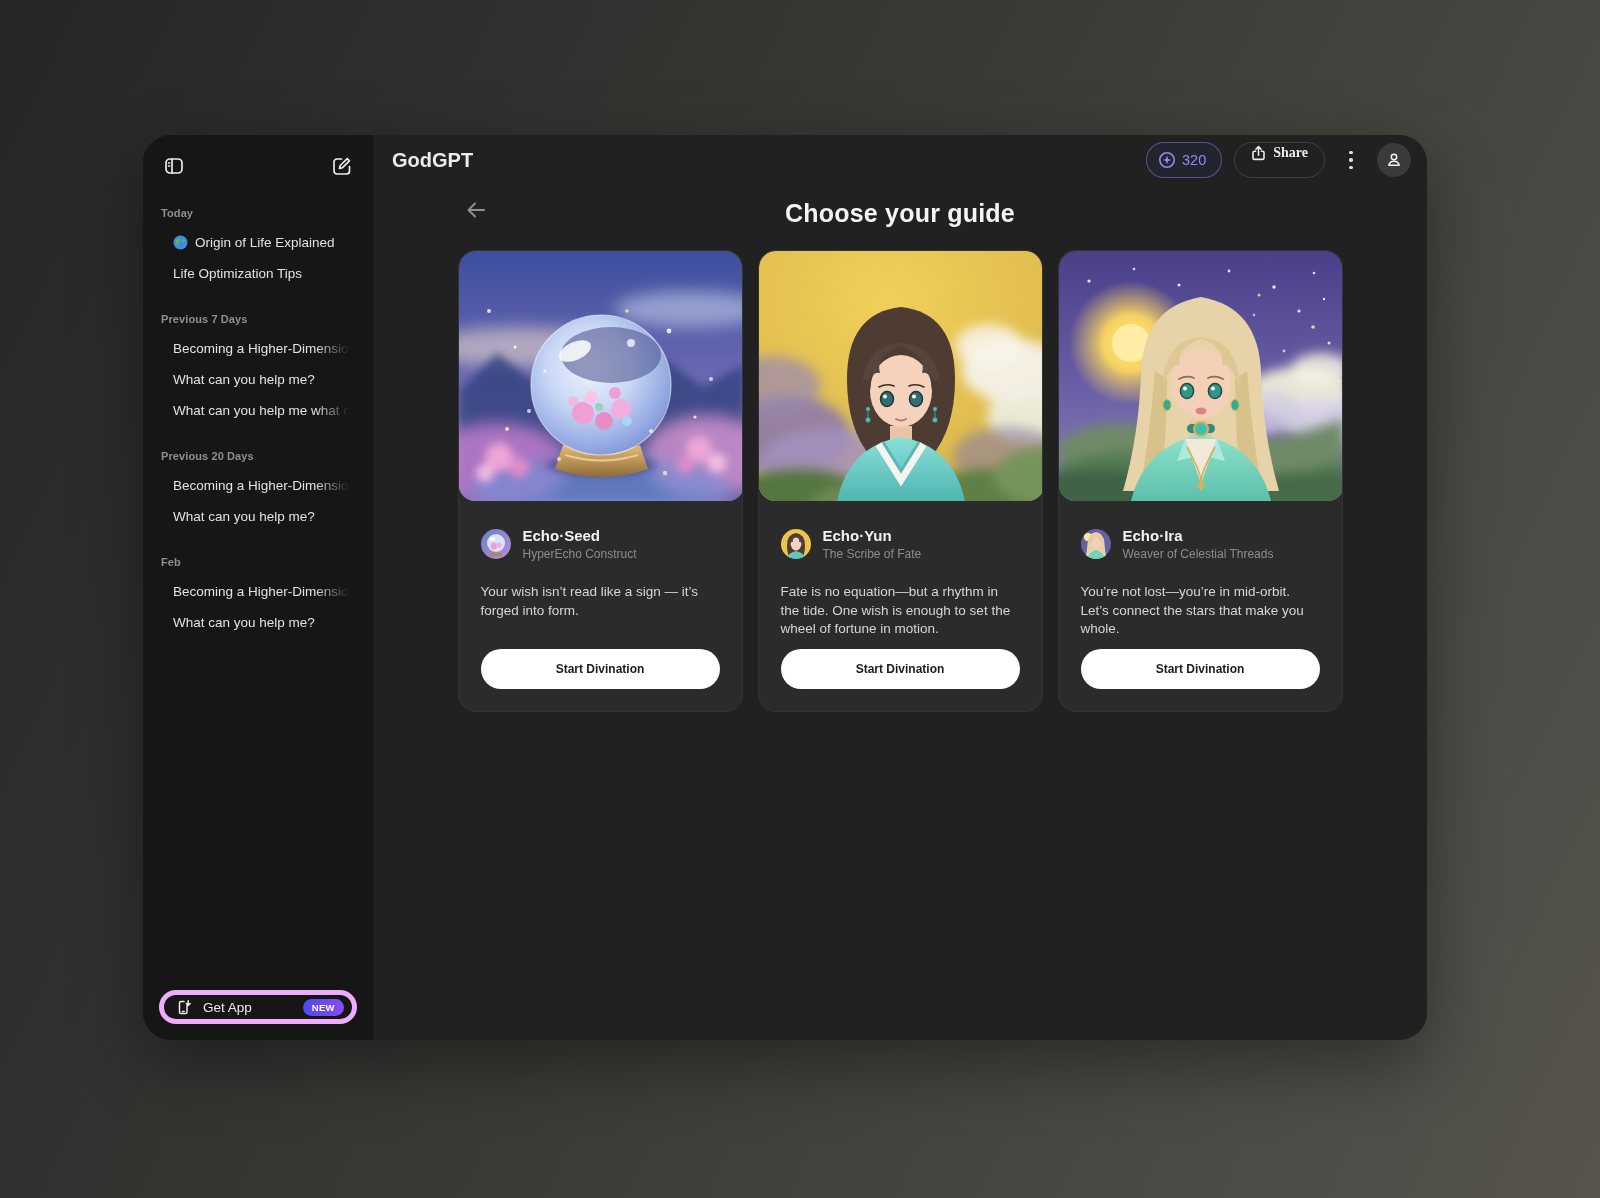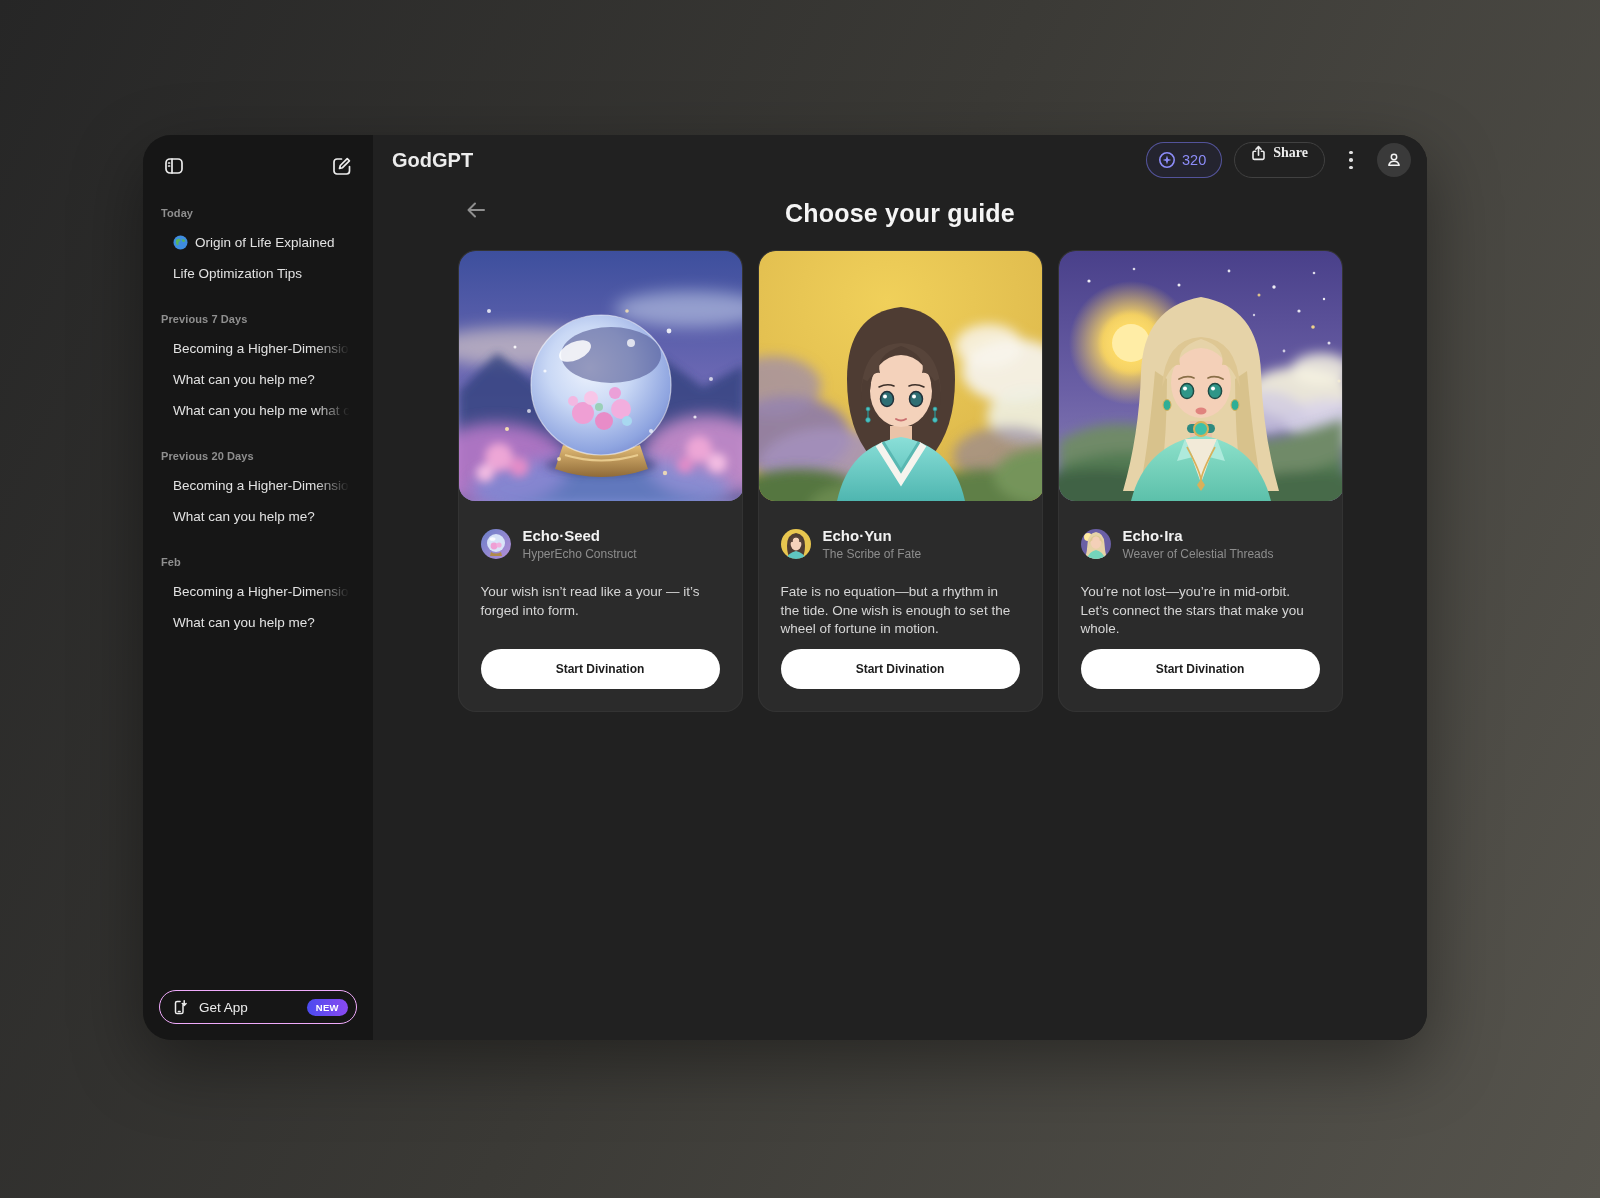--- a/index.html
+++ b/index.html
@@ -28,21 +28,21 @@
   .nav-item { font-size:13.5px; color:#e2e2e2; padding:8px 2px; border-radius:8px; cursor:pointer;
     white-space:nowrap; overflow:hidden; display:flex; align-items:center; gap:7px;margin-left:12px; }
   .nav-item .label { white-space:nowrap; }
   .fade .label{
     display:inline-block; max-width:186px; overflow:hidden;
     -webkit-mask-image:linear-gradient(90deg,#000 78%,transparent 97%);
     mask-image:linear-gradient(90deg,#000 78%,transparent 97%);
   }
   .get-app {
     display:flex; align-items:center; gap:10px; height:34px; padding:0 8px 0 12px;
-    border:1px solid #f0abfc; border-radius:17px; background:transparent; color:#ececec;
+    border:5px solid #f0abfc; border-radius:17px; background:transparent; color:#ececec;
     font-size:13.5px; font-weight:500; cursor:pointer; font-family:inherit;
   }
   .new-badge {
     margin-left:auto; font-size:9.5px; font-weight:700; color:#fff; letter-spacing:.4px;
     background:linear-gradient(90deg,#4b4bf0,#8a4af0); border-radius:9px; padding:3px 9px;
   }
   
   .main { flex:1; display:flex; flex-direction:column; background:#212121; }
   .topbar { height:50px; display:flex; align-items:center; padding:0 16px 0 19px; }
   .app-title { font-size:20px; font-weight:700; color:#ececec; }
@@ -319,21 +319,21 @@
                       <circle cx="18" cy="16" r="2.6" fill="#f2aede"></circle>
                     <ellipse cx="11.5" cy="10" rx="3" ry="1.8" fill="#fff" opacity=".85"></ellipse>
                     <path d="M10,23 q5,3 10,0 l1,4 h-12 Z" fill="#b08a4a"></path>
                   </svg>
                 </span>
                 <div>
                   <div class="guide-name">Echo·Seed</div>
                   <div class="guide-sub">HyperEcho Construct</div>
                 </div>
               </div>
-              <p class="guide-desc">Your wish isn’t read like a your — it’s forged into form.</p>
+              <p class="guide-desc">Your wish isn’t read like a sign — it’s forged into form.</p>
               <button class="start-btn">Start Divination</button>
             </div>
           </article>
 
           <article class="card">
             <svg class="card-img" viewBox="0 0 285 250" preserveAspectRatio="none">
               <defs>
                 <radialGradient id="sky2" cx=".45" cy=".2" r="1.1">
                   <stop offset="0" stop-color="#f0d05a"></stop>
                     <stop offset=".55" stop-color="#e0bc4e"></stop>

